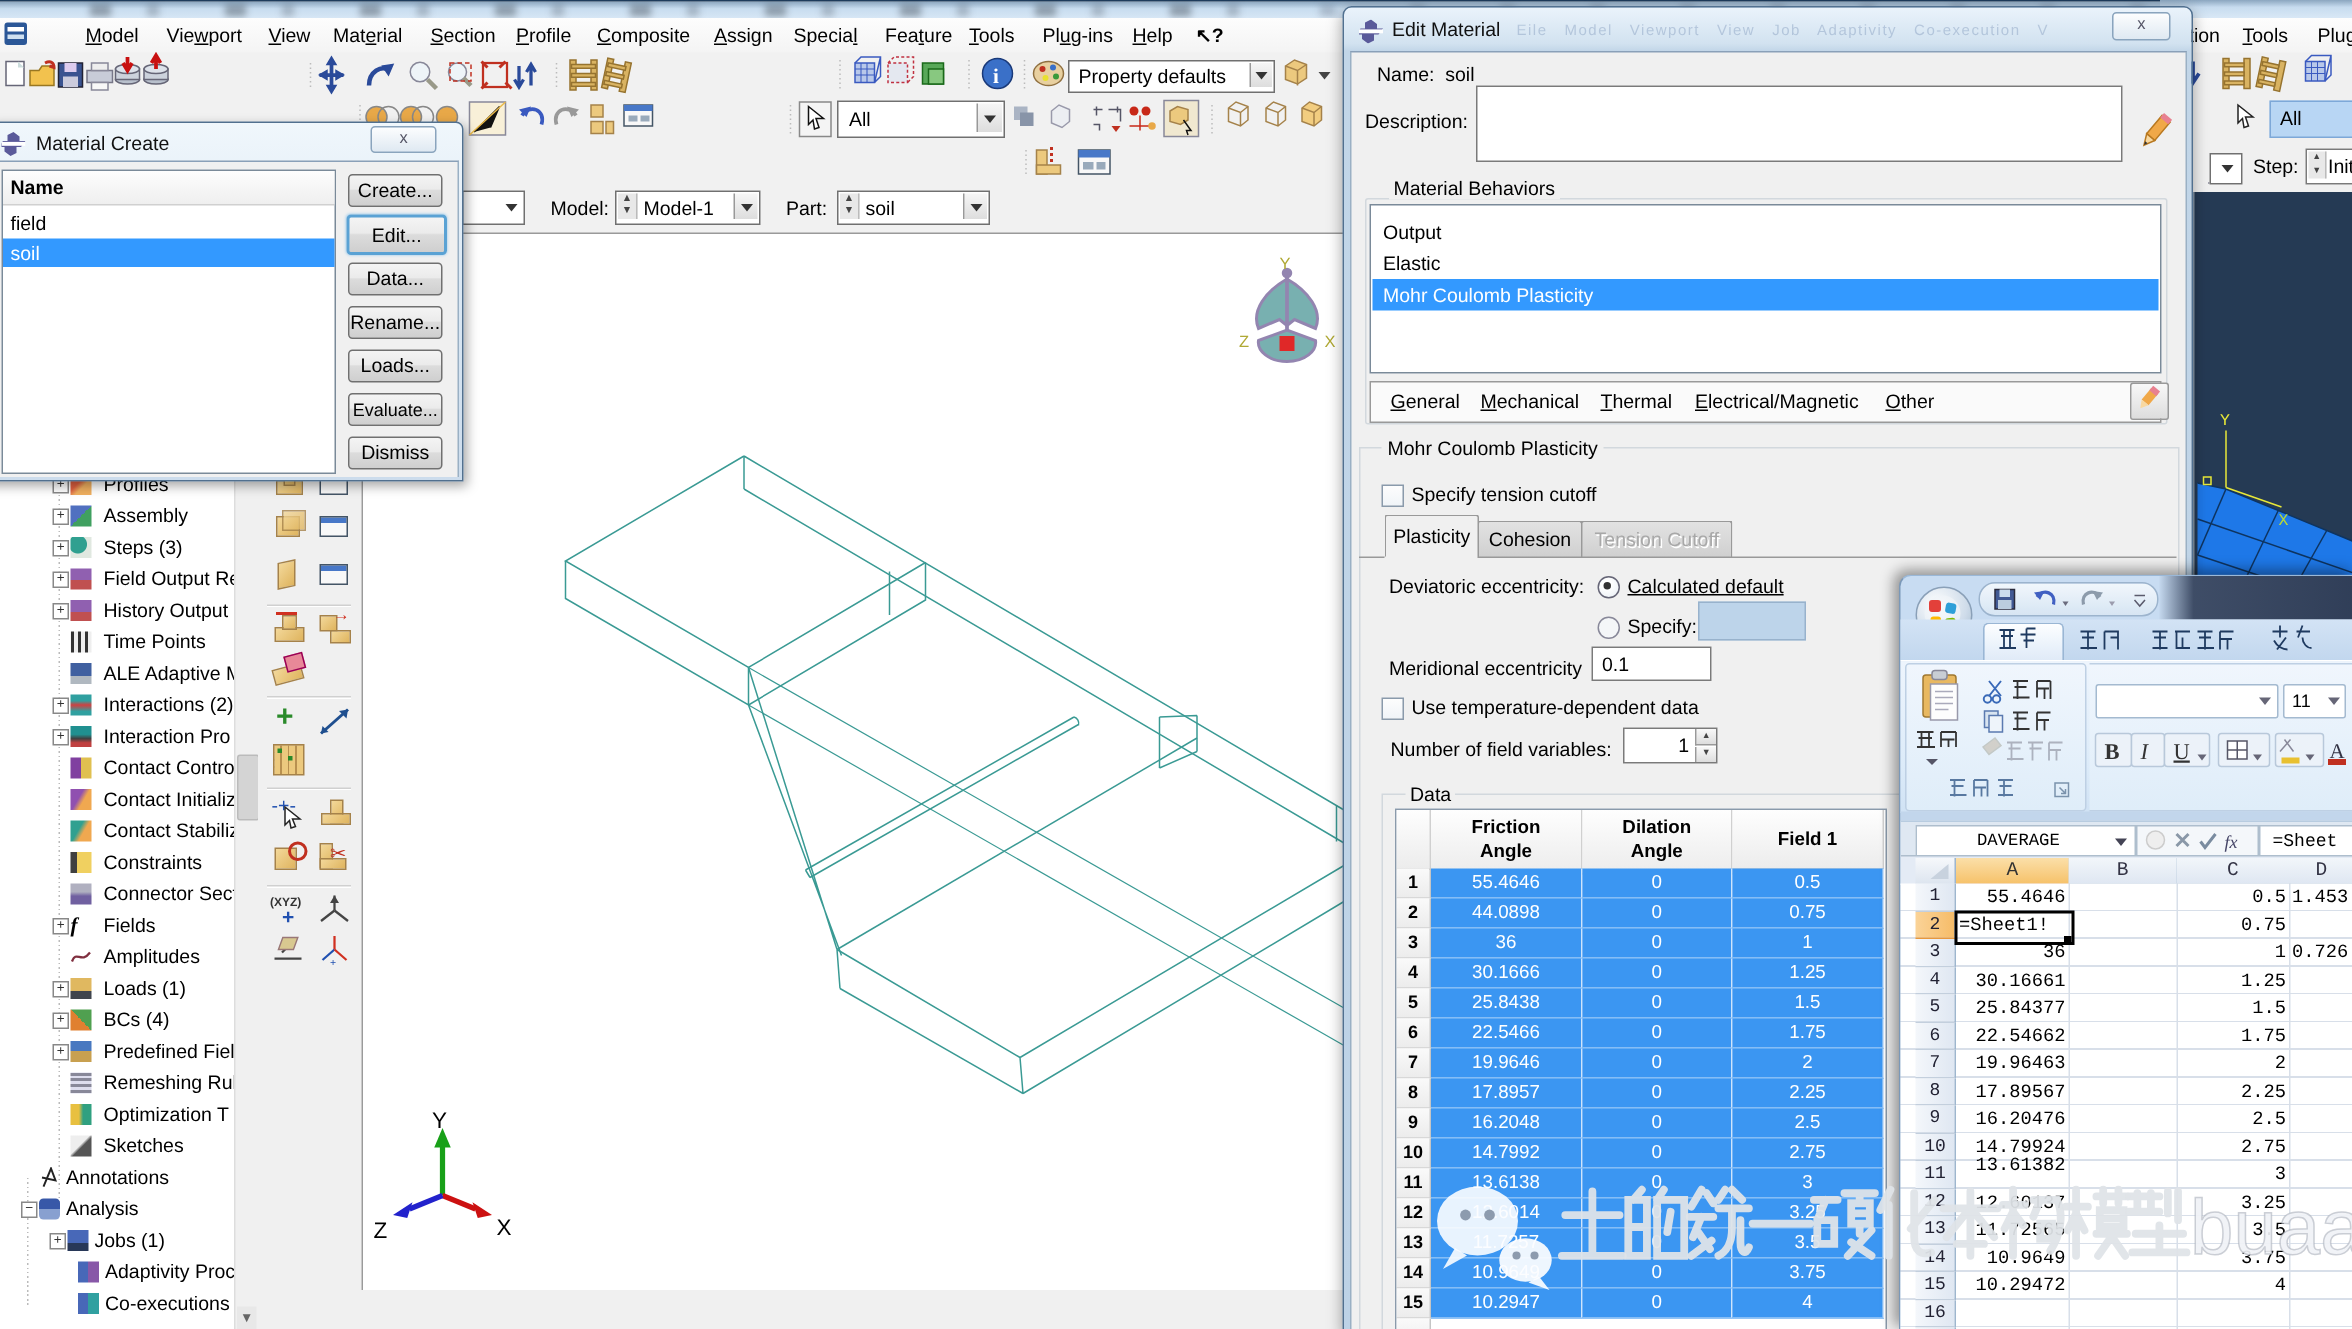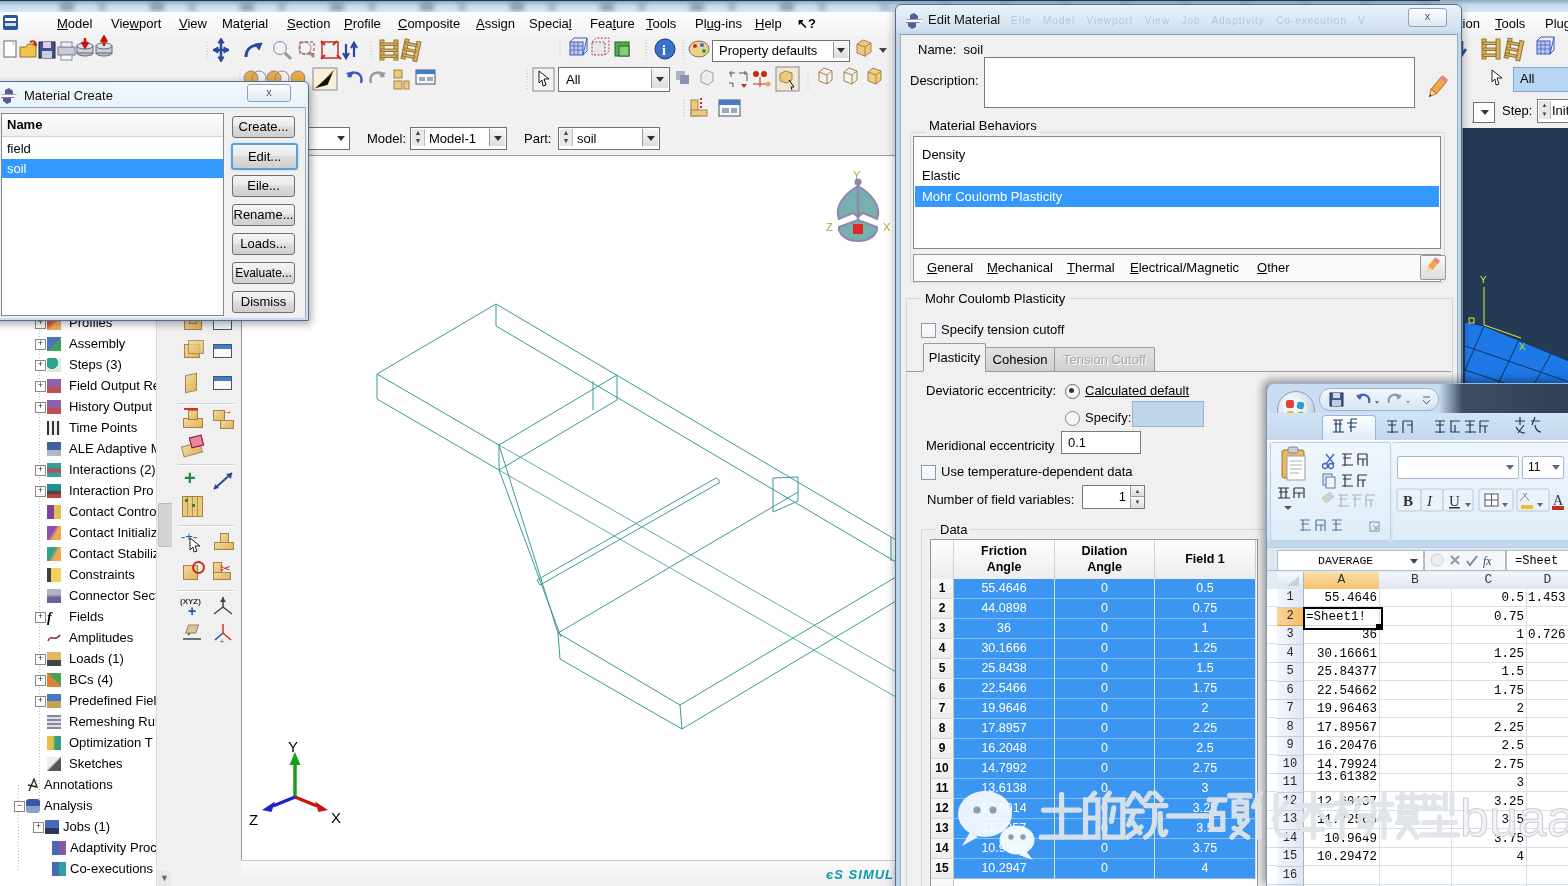--- a/index.html
+++ b/index.html
@@ -456,23 +456,20 @@
    <line x1="858" y1="185" x2="858" y2="224" stroke="#8878a8" stroke-width="2.5"></line>
    <path d="M839,227 L858,220 L877,227 C878,234 870,241 858,241 C846,241 838,234 839,227 Z" fill="#6aa8a8" stroke="#8878a8" stroke-width="2"></path>
    <rect x="853" y="224" width="10" height="10" fill="#dd1111"></rect>
    <text x="853" y="179" font-size="11" fill="#a8a020">Y</text>
    <text x="826" y="231" font-size="11" fill="#a8a020">Z</text>
    <text x="883" y="231" font-size="11" fill="#a8a020">X</text>
   </g>
  </svg>
  </div>
 
- <div class="abs" style="left:241px;top:860px;width:655px;height:26px;background:linear-gradient(#fafafa,#eee);border-top:1px solid #c9c9c9;">
-   <span class="abs" style="left:585px;top:6px;color:#0b99b0;font-size:13px;font-style:italic;font-weight:bold;letter-spacing:1px;">єS SIMUL</span>
- </div>
 </div>
 
 <div id="rightwin" class="abs" style="left:1440px;top:0;width:128px;height:886px;background:#f0f0f0;">
   <div class="abs" style="left:0;top:0;width:128px;height:12px;background:linear-gradient(#8ba6bf,#c7dcef 40%,#d9e8f6);"></div>
   <div class="abs" style="left:0;top:12px;width:128px;height:23px;background:linear-gradient(#fdfdfd,#f4f4f4);">
     <span class="mi" style="left:19px;">tion</span>
     <span class="mi" style="left:55px;"><u>T</u>ools</span>
     <span class="mi" style="left:105px;">Plug</span>
   </div>
   <svg class="abs" style="left:0;top:35px;" width="128" height="93">
@@ -546,21 +543,21 @@
     <div class="abs" style="left:0;top:0;width:221px;height:22px;background:linear-gradient(#fdfdfd,#efefef);border-bottom:1px solid #d0d0d0;">
         <span class="abs" style="left:5px;top:3px;font-weight:bold;">Name</span>
       </div>
     <span class="abs" style="left:5px;top:27px;">field</span>
     <div class="abs" style="left:0px;top:45px;width:221px;height:19px;background:#3399ff;">
         <span class="abs" style="left:5px;top:2px;color:#fff;">soil</span>
       </div>
   </div>
   <div class="btn7" style="left:241px;top:34px;width:61px;height:20px;line-height:20px;">Create...</div>
   <div class="btn7" style="left:240px;top:61px;width:63px;height:23px;line-height:23px;border:2px solid #5aa2d4;box-shadow:0 0 2px #8cc4ec;">Edit...</div>
-  <div class="btn7" style="left:241px;top:93px;width:61px;height:20px;line-height:20px;">Eile...</div>
+  <div class="btn7" style="left:241px;top:93px;width:61px;height:20px;line-height:20px;">Data...</div>
   <div class="btn7" style="left:241px;top:122px;width:61px;height:20px;line-height:20px;">Rename...</div>
   <div class="btn7" style="left:241px;top:151px;width:61px;height:20px;line-height:20px;">Loads...</div>
   <div class="btn7" style="left:241px;top:180px;width:61px;height:20px;line-height:20px;font-size:12px;">Evaluate...</div>
   <div class="btn7" style="left:241px;top:209px;width:61px;height:20px;line-height:20px;">Dismiss</div>
  </div>
 
 <div id="editmat" class="abs" style="left:895px;top:4px;width:565px;height:882px;
  background:linear-gradient(#eaf3fb,#d2e2f0 24px,#c2d6e8 29px,#bdd2e6);border:1px solid #51708f;border-radius:6px 6px 0 0;
  box-shadow:0 3px 10px rgba(0,0,0,0.35);font-size:13px;">
   <svg class="abs" style="left:10px;top:8px;" width="16" height="16" viewBox="0 0 16 16">
@@ -580,21 +577,21 @@
         <rect x="9" y="2" width="7" height="16" fill="#f0a848" stroke="#b87820"></rect>
         <rect x="9" y="0" width="7" height="4" fill="#e88090"></rect>
         <path d="M9,18 l3.5,7 3.5,-7 z" fill="#f8d8a0" stroke="#b87820"></path>
         <path d="M11.5,22.5 l1,2.5 1,-2.5 z" fill="#333"></path>
       </g>
     </svg>
 
   <span class="abs" style="left:30px;top:113px;background:#f0f0f0;padding:0 3px;z-index:2;text-align:right;">Material Behaviors</span>
   <div class="abs" style="left:14px;top:127px;width:533px;height:149px;border:1px solid #d2d8dd;border-radius:2px;"></div>
   <div class="abs" style="left:17px;top:131px;width:526px;height:111px;background:#fff;border:1px solid #7a8a99;">
-    <span class="abs" style="left:8px;top:10px;">Density</span>
+    <span class="abs" style="left:8px;top:10px;">Output</span>
     <span class="abs" style="left:8px;top:31px;">Elastic</span>
     <div class="abs" style="left:1px;top:49px;width:524px;height:21px;background:#3399ff;">
         <span class="abs" style="left:7px;top:3px;color:#fff;">Mohr Coulomb Plasticity</span>
       </div>
   </div>
   <div class="abs" style="left:17px;top:249px;width:526px;height:26px;background:#fafafa;border:1px solid #999;">
     <span class="abs" style="left:13px;top:5px;"><u>G</u>eneral</span>
     <span class="abs" style="left:73px;top:5px;"><u>M</u>echanical</span>
     <span class="abs" style="left:153px;top:5px;"><u>T</u>hermal</span>
     <span class="abs" style="left:216px;top:5px;"><u>E</u>lectrical/Magnetic</span>

